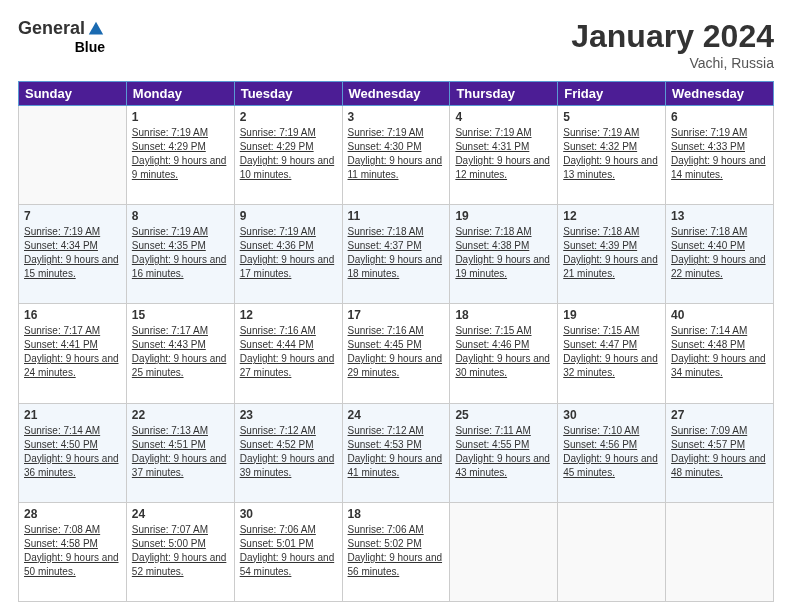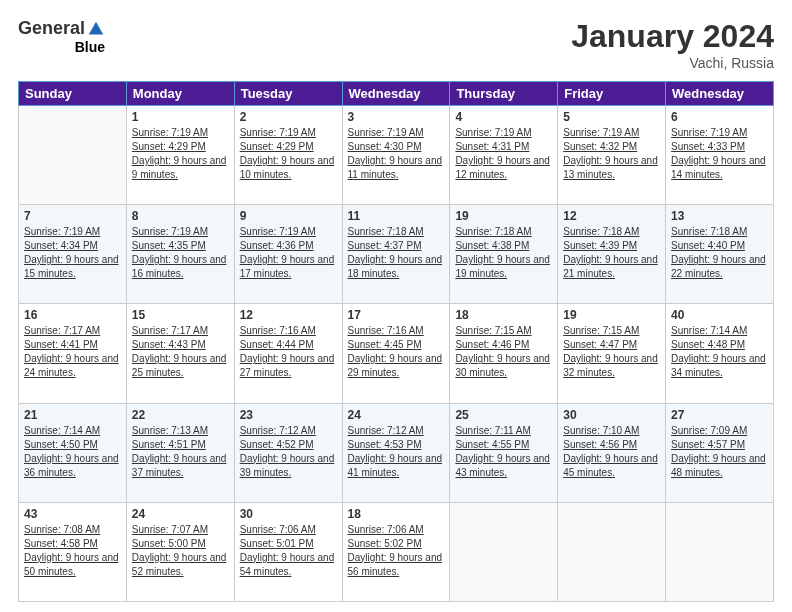--- a/index.html
+++ b/index.html
@@ -247,21 +247,21 @@
             <span class="day-number">30</span>
             <div class="day-info">Sunrise: 7:10 AM<br>Sunset: 4:56 PM<br>Daylight: 9 hours and 45 minutes.</div>
           </td>
           <td>
             <span class="day-number">27</span>
             <div class="day-info">Sunrise: 7:09 AM<br>Sunset: 4:57 PM<br>Daylight: 9 hours and 48 minutes.</div>
           </td>
         </tr>
         <tr>
           <td>
-            <span class="day-number">43</span>
+            <span class="day-number">28</span>
             <div class="day-info">Sunrise: 7:08 AM<br>Sunset: 4:58 PM<br>Daylight: 9 hours and 50 minutes.</div>
           </td>
           <td>
             <span class="day-number">24</span>
             <div class="day-info">Sunrise: 7:07 AM<br>Sunset: 5:00 PM<br>Daylight: 9 hours and 52 minutes.</div>
           </td>
           <td>
             <span class="day-number">30</span>
             <div class="day-info">Sunrise: 7:06 AM<br>Sunset: 5:01 PM<br>Daylight: 9 hours and 54 minutes.</div>
           </td>

